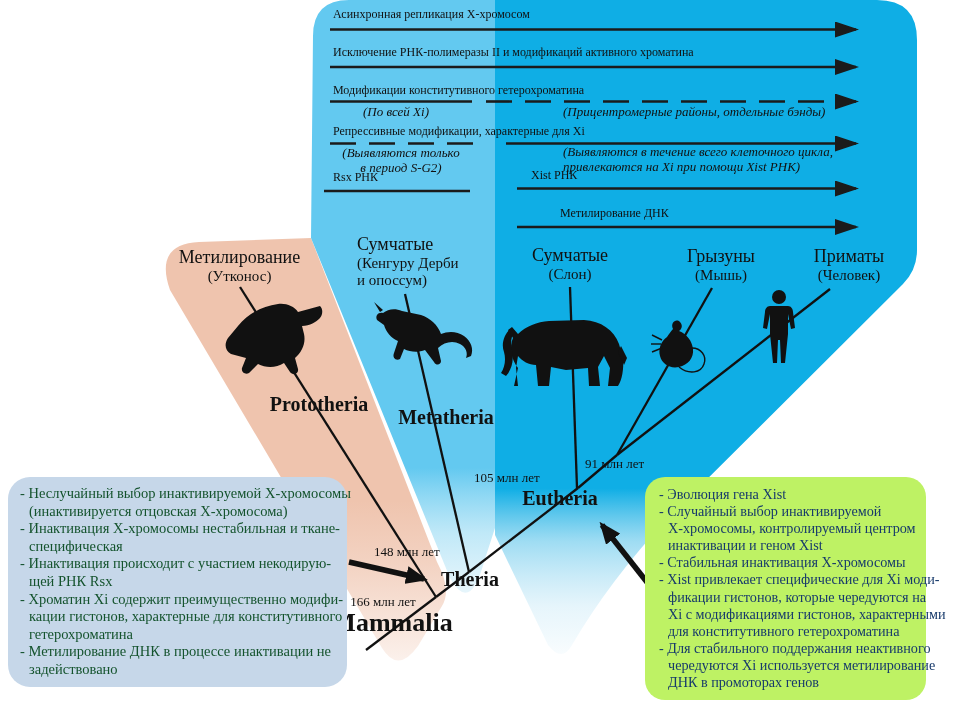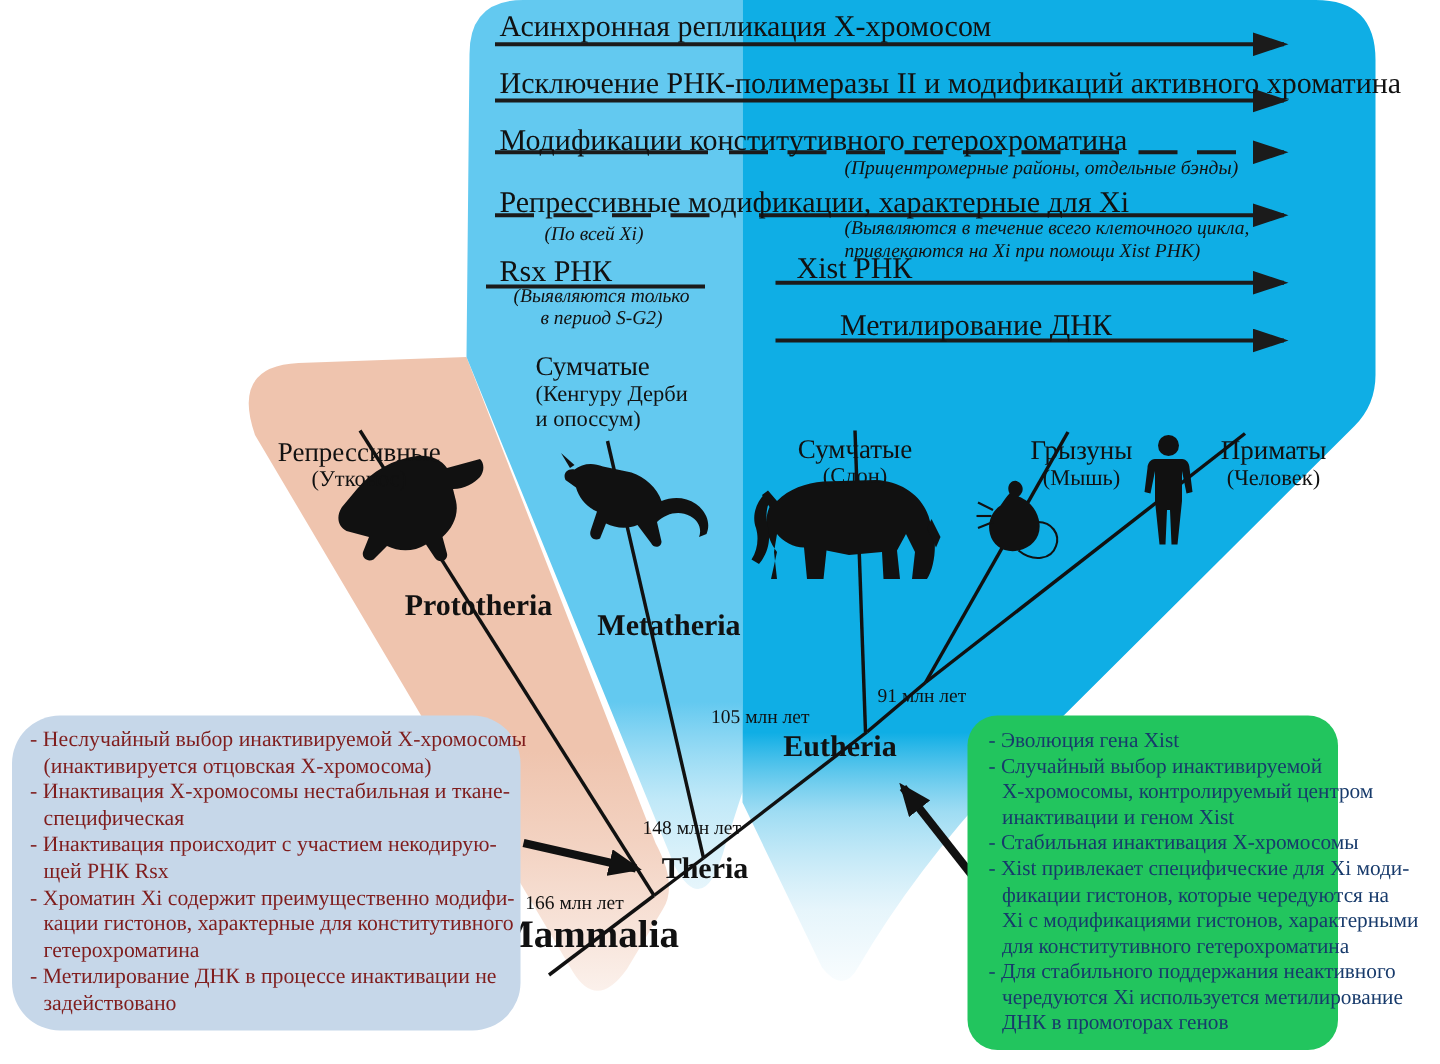--- a/index.html
+++ b/index.html
@@ -1,32 +1,32 @@
 <!DOCTYPE html>
 <html><head>
 <meta charset="utf-8">
 <style>
   html,body{margin:0;padding:0;background:#ffffff;}
   #canvas{position:relative;width:960px;height:709px;overflow:hidden;
           font-family:"Liberation Serif","DejaVu Serif",serif;color:#111;}
   svg.bg{position:absolute;left:0;top:0;z-index:1;}
   .txt{position:absolute;z-index:3;white-space:nowrap;}
-  .arrow-label{font-size:20px;}
+  .arrow-label{font-size:12px;}
   .ital{font-style:italic;font-size:13px;}
   .ital.ctr{text-align:center;}
   .grp{position:absolute;z-index:3;}
   .g-name{font-size:18px;}
   .g-sub{font-size:15px;line-height:17px;}
-  .ctr{text-align:center;margin-top:44px;}
+  .ctr{text-align:center;}
   .taxon{position:absolute;z-index:3;font-weight:bold;font-size:20px;text-align:center;width:160px;}
   .age{position:absolute;z-index:3;font-size:13px;text-align:center;}
   .box{position:absolute;z-index:4;box-sizing:border-box;}
   #left-box{left:8px;top:477px;width:339px;min-height:206px;background:#C6D7E9;
-            border-radius:32px;padding:8px 8px 8px 12px;font-size:14.5px;line-height:17.6px;color:#7f1d1d;}
-  #right-box{left:645px;top:477px;width:247px;min-height:223px;background:#22c55e;
+            border-radius:22px;padding:8px 8px 8px 12px;font-size:14.5px;line-height:17.6px;color:#14532d;}
+  #right-box{left:645px;top:477px;width:281px;min-height:223px;background:#bef264;
              border-radius:20px;padding:9px 8px 9px 14px;font-size:14.2px;line-height:17.1px;color:#173A6B;}
   .bx-line{white-space:nowrap;}
   .bx-line.cont{padding-left:9px;}
 </style>
 </head>
 <body>
 
 <div id="canvas">
 
   <svg class="bg" width="960" height="709" viewBox="0 0 960 709">
@@ -131,21 +131,21 @@
   </div>
   <div class="txt ital" style="left:563px;top:145px;line-height:14.5px">
     <div>(Выявляются в течение всего клеточного цикла,</div>
     <div>привлекаются на Xi при помощи Xist РНК)</div>
   </div>
   <div class="txt arrow-label" style="left:333px;top:170px">Rsx РНК</div>
   <div class="txt arrow-label" style="left:531px;top:168px">Xist РНК</div>
   <div class="txt arrow-label" style="left:560px;top:206px">Метилирование ДНК</div>
 
   <div class="grp ctr" style="left:152px;top:247px;width:175px">
-    <div class="g-name">Репрессивные</div>
+    <div class="g-name">Метилирование</div>
     <div class="g-sub">(Утконос)</div>
   </div>
   <div class="grp" style="left:357px;top:234px">
     <div class="g-name">Сумчатые</div>
     <div class="g-sub">(Кенгуру Дерби</div>
     <div class="g-sub">и опоссум)</div>
   </div>
   <div class="grp ctr" style="left:500px;top:245px;width:140px">
     <div class="g-name">Сумчатые</div>
     <div class="g-sub">(Слон)</div>
@@ -160,21 +160,21 @@
   </div>
 
   <div class="taxon" style="left:239px;top:393px">Prototheria</div>
   <div class="taxon" style="left:366px;top:406px">Metatheria</div>
   <div class="taxon" style="left:390px;top:568px">Theria</div>
   <div class="taxon" style="left:480px;top:487px">Eutheria</div>
   <div class="taxon" style="left:312px;top:608px;font-size:26px">Mammalia</div>
 
   <div class="age" style="left:474px;top:470px;width:100px;text-align:left">105 млн лет</div>
   <div class="age" style="left:585px;top:456px">91 млн лет</div>
-  <div class="age" style="left:374px;top:544px;width:120px;text-align:right">148 млн лет</div>
+  <div class="age" style="left:374px;top:544px;width:120px;text-align:left">148 млн лет</div>
   <div class="age" style="left:323px;top:594px;width:120px;text-align:center">166 млн лет</div>
 
   <div class="box" id="left-box">
       <div class="bx-line">- Неслучайный выбор инактивируемой X-хромосомы</div>
       <div class="bx-line cont">(инактивируется отцовская X-хромосома)</div>
       <div class="bx-line">- Инактивация X-хромосомы нестабильная и ткане-</div>
       <div class="bx-line cont">специфическая</div>
       <div class="bx-line">- Инактивация происходит с участием некодирую-</div>
       <div class="bx-line cont">щей РНК Rsx</div>
       <div class="bx-line">- Хроматин Xi содержит преимущественно модифи-</div>

